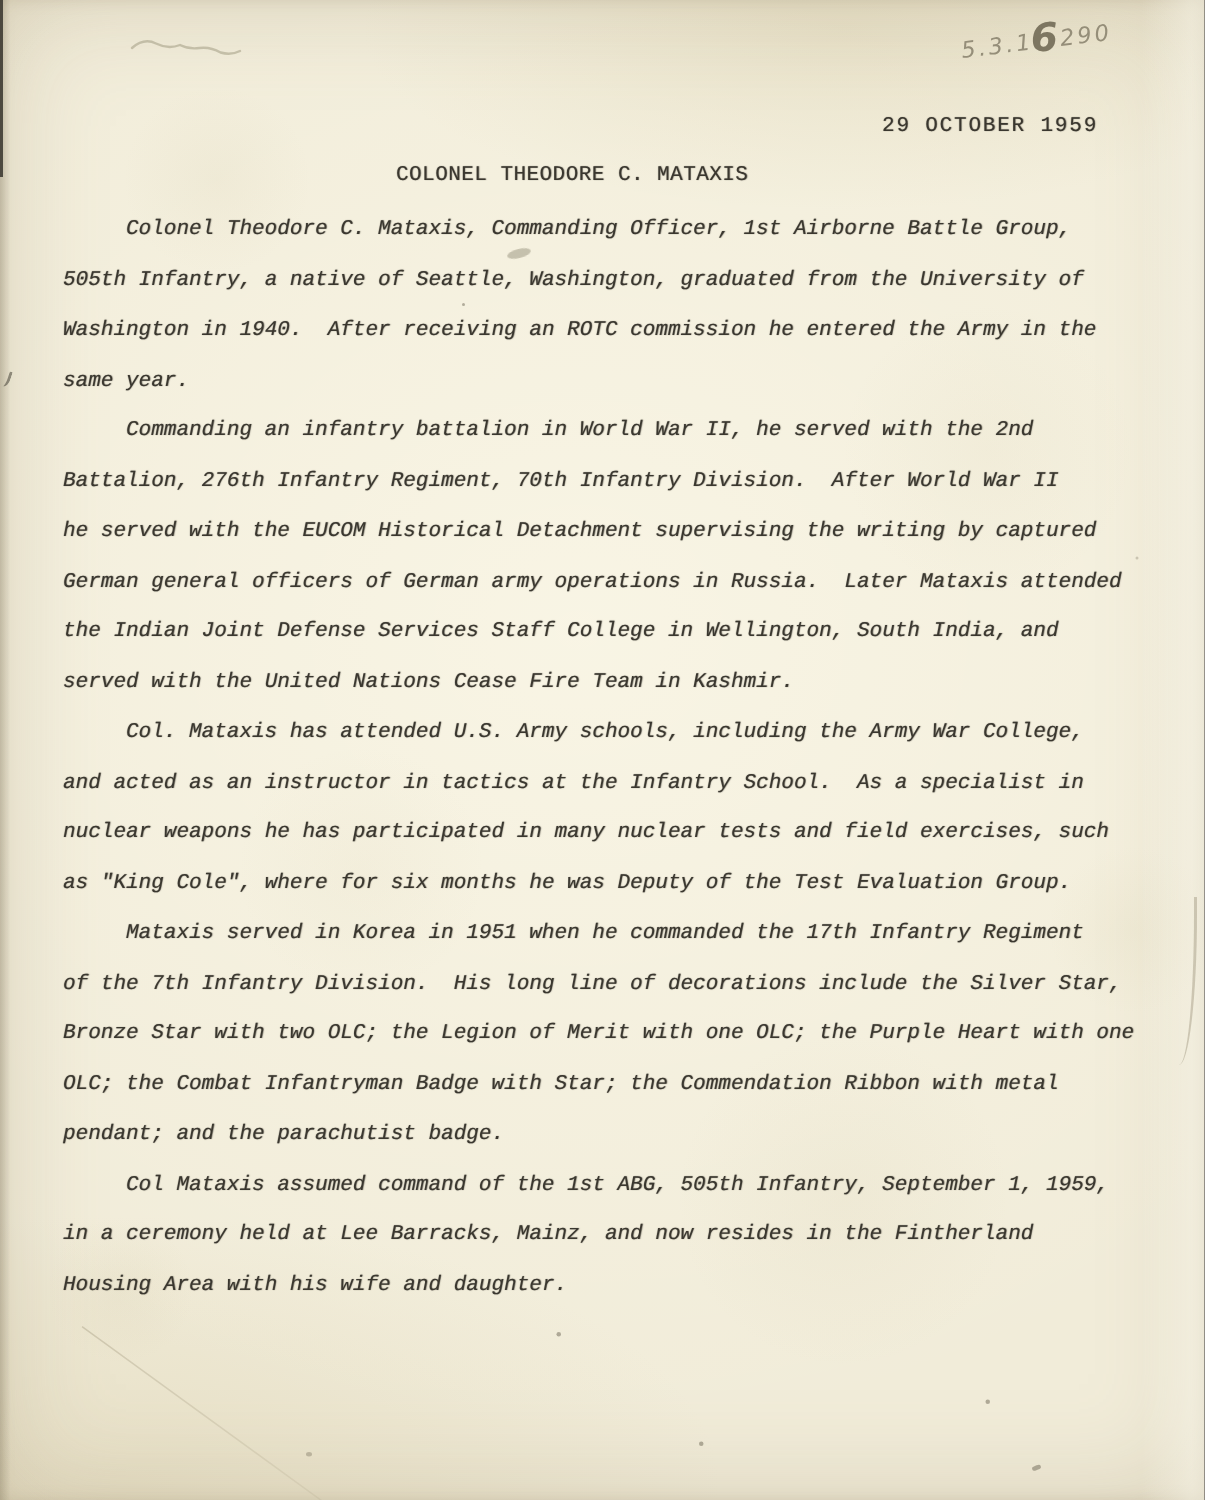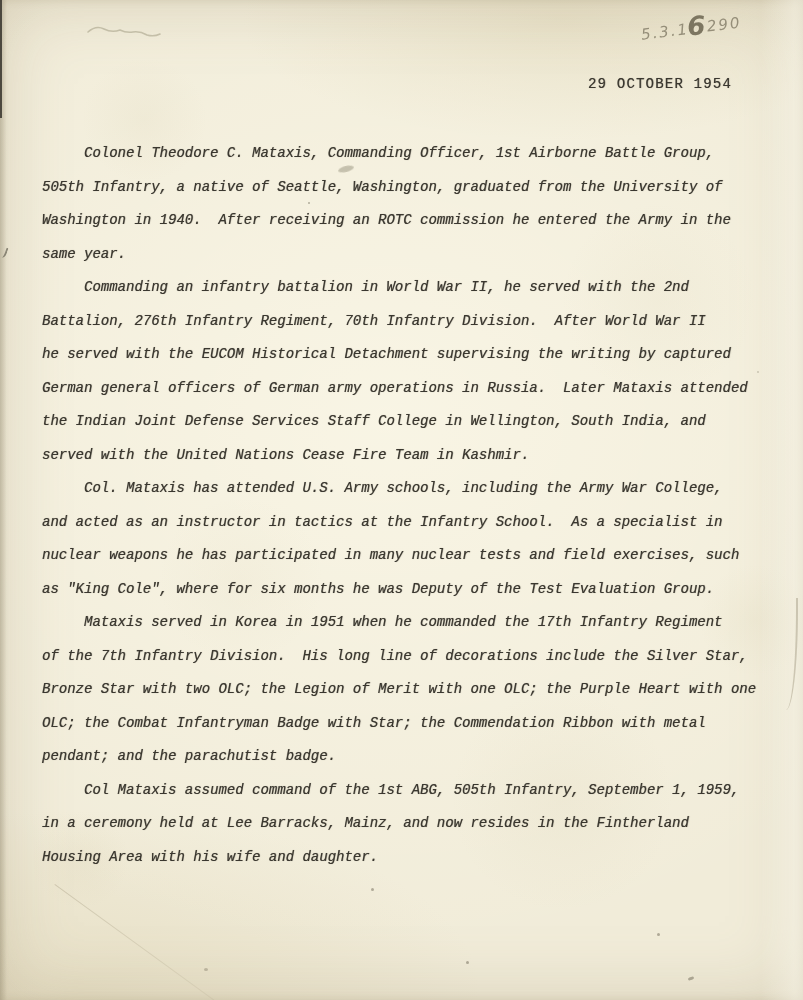--- a/index.html
+++ b/index.html
@@ -119,22 +119,23 @@
   <div class="bottom-crease"></div>
 
   <svg class="squiggle" width="100" height="26" viewBox="0 0 100 26">
     <path d="M4 12 q8 -7 16 -3 t16 1 q6 3 13 2 t14 3 q7 2 13 -1" fill="none" stroke="rgba(163,156,132,0.55)" stroke-width="1.6" stroke-linecap="round"></path>
   </svg>
 
   <div class="handwritten">
     <span class="hw-part">5.3.1</span><span class="hw-part hw-big">6</span><span class="hw-part">290</span>
   </div>
 
-  <div class="typed date">29 OCTOBER 1954</div>
+  <div class="typed date">29 OCTOBER 1959</div>
 
+  <div class="typed title">COLONEL THEODORE C. MATAXIS</div>
 
   <div class="typed doc-body"><div class="para"><div class="line">Colonel Theodore C. Mataxis, Commanding Officer, 1st Airborne Battle Group,</div><div class="line">505th Infantry, a native of Seattle, Washington, graduated from the University of</div><div class="line">Washington in 1940.  After receiving an ROTC commission he entered the Army in the</div><div class="line">same year.</div></div><div class="para"><div class="line">Commanding an infantry battalion in World War II, he served with the 2nd</div><div class="line">Battalion, 276th Infantry Regiment, 70th Infantry Division.  After World War II</div><div class="line">he served with the EUCOM Historical Detachment supervising the writing by captured</div><div class="line">German general officers of German army operations in Russia.  Later Mataxis attended</div><div class="line">the Indian Joint Defense Services Staff College in Wellington, South India, and</div><div class="line">served with the United Nations Cease Fire Team in Kashmir.</div></div><div class="para"><div class="line">Col. Mataxis has attended U.S. Army schools, including the Army War College,</div><div class="line">and acted as an instructor in tactics at the Infantry School.  As a specialist in</div><div class="line">nuclear weapons he has participated in many nuclear tests and field exercises, such</div><div class="line">as "King Cole", where for six months he was Deputy of the Test Evaluation Group.</div></div><div class="para"><div class="line">Mataxis served in Korea in 1951 when he commanded the 17th Infantry Regiment</div><div class="line">of the 7th Infantry Division.  His long line of decorations include the Silver Star,</div><div class="line">Bronze Star with two OLC; the Legion of Merit with one OLC; the Purple Heart with one</div><div class="line">OLC; the Combat Infantryman Badge with Star; the Commendation Ribbon with metal</div><div class="line">pendant; and the parachutist badge.</div></div><div class="para"><div class="line">Col Mataxis assumed command of the 1st ABG, 505th Infantry, September 1, 1959,</div><div class="line">in a ceremony held at Lee Barracks, Mainz, and now resides in the Fintherland</div><div class="line">Housing Area with his wife and daughter.</div></div></div>
 
   <div class="smudge"></div>
   <div class="speck" style="left:371px;top:888px;width:3px;height:3px;"></div>
   <div class="speck" style="left:466px;top:961px;width:3px;height:3px;"></div>
   <div class="speck" style="left:204px;top:968px;width:4px;height:3px;opacity:.7;"></div>
   <div class="speck" style="left:657px;top:933px;width:3px;height:3px;"></div>
   <div class="speck" style="left:688px;top:977px;width:6px;height:3px;border-radius:40%;transform:rotate(-20deg);"></div>
   <div class="speck" style="left:308px;top:202px;width:2px;height:2px;"></div>

